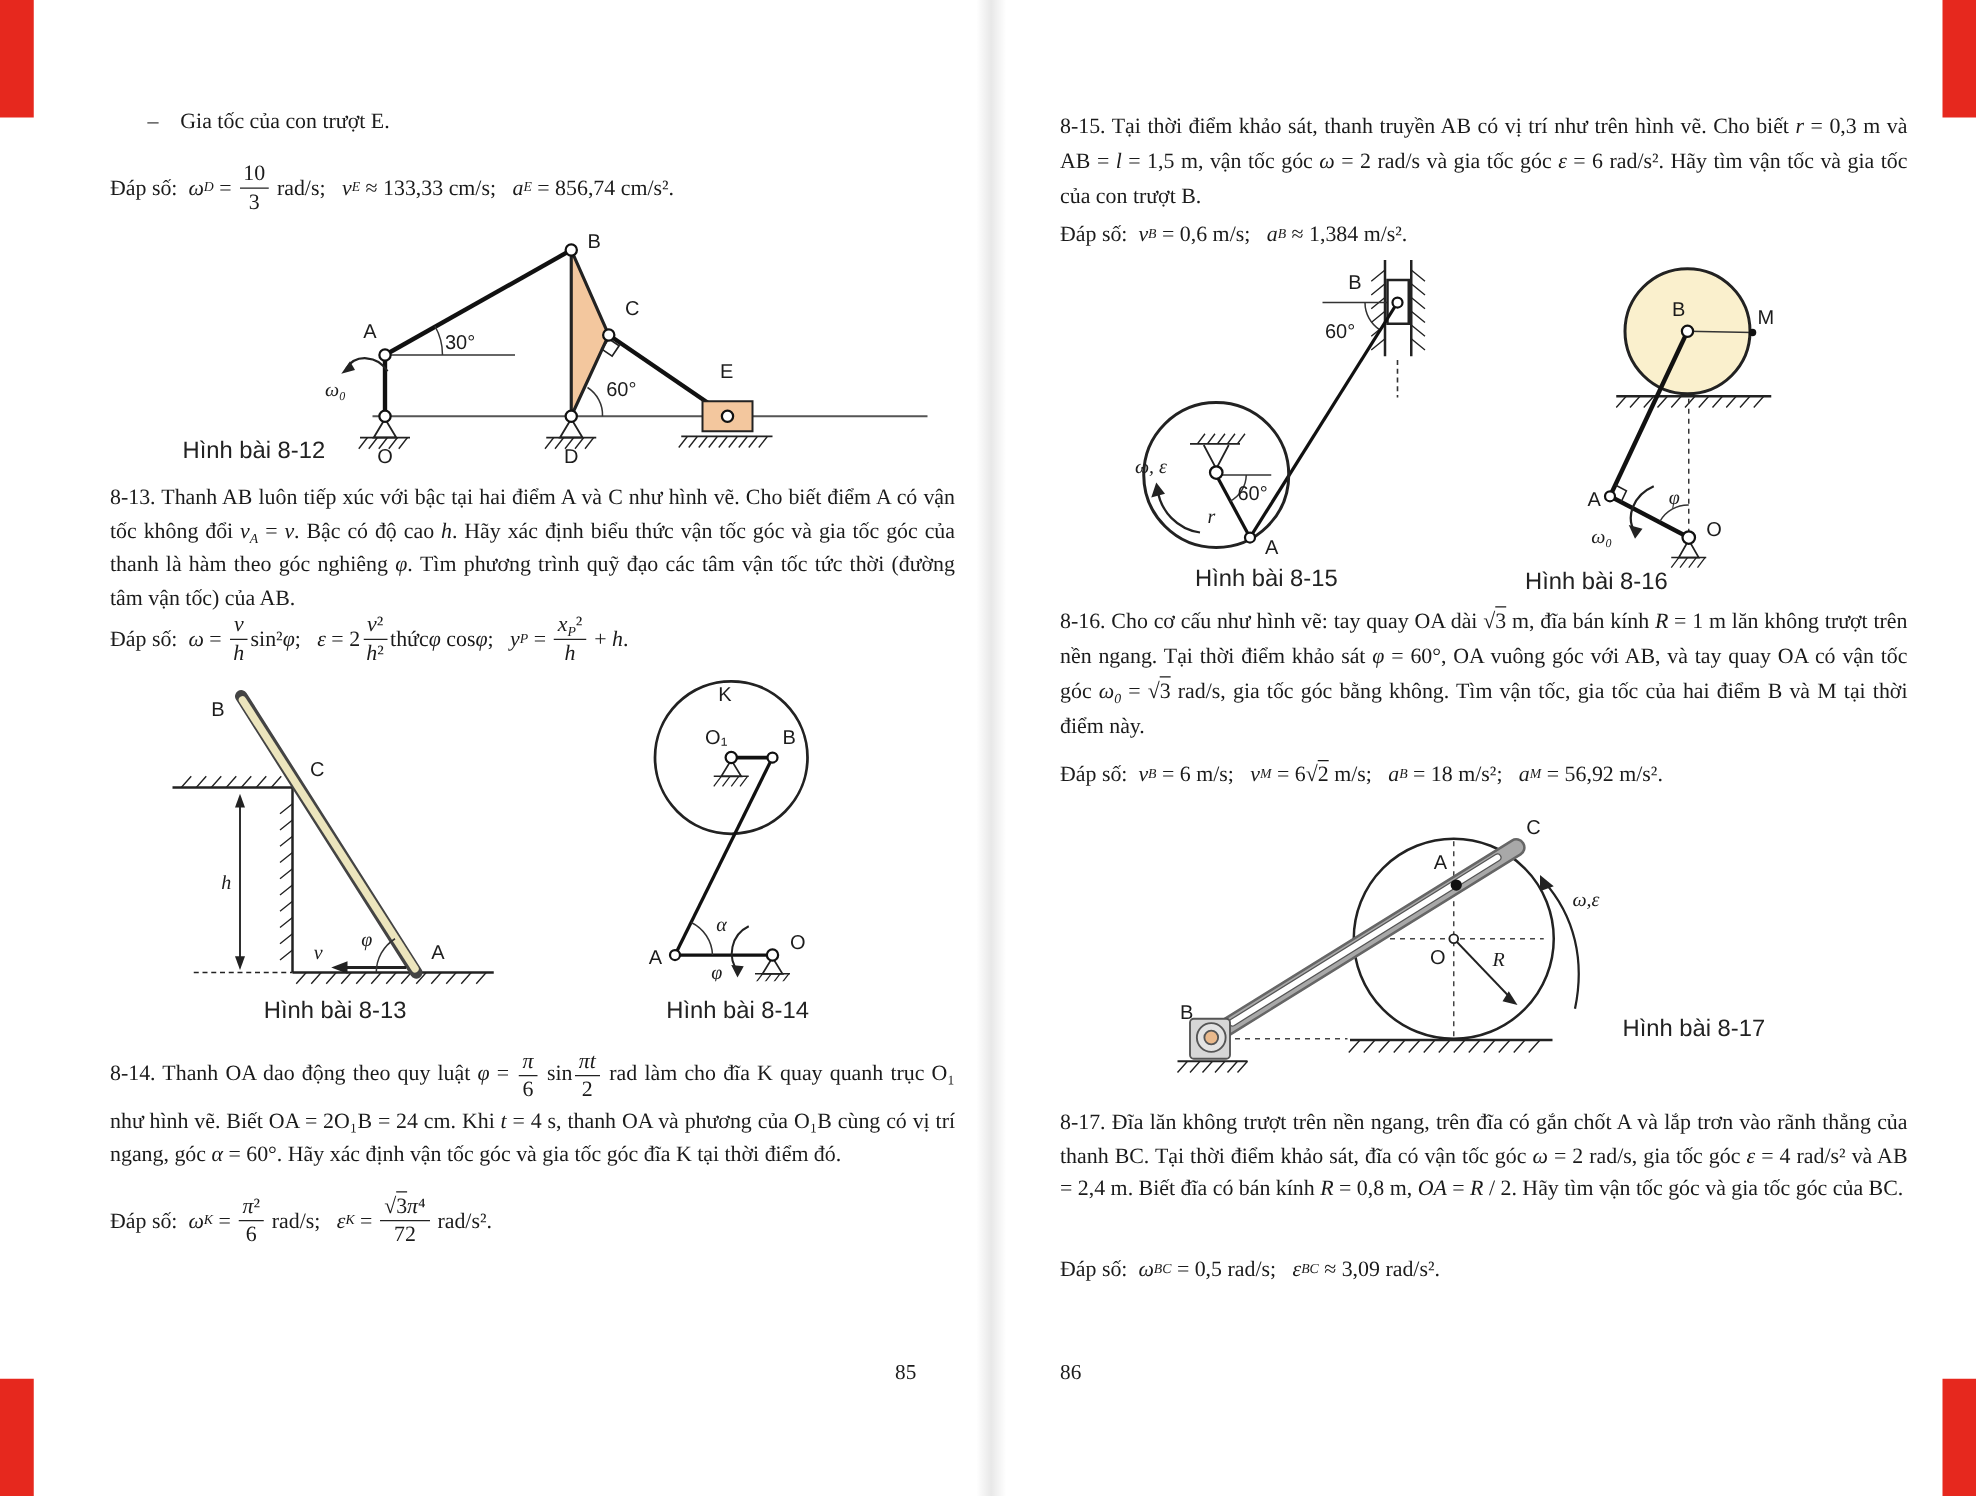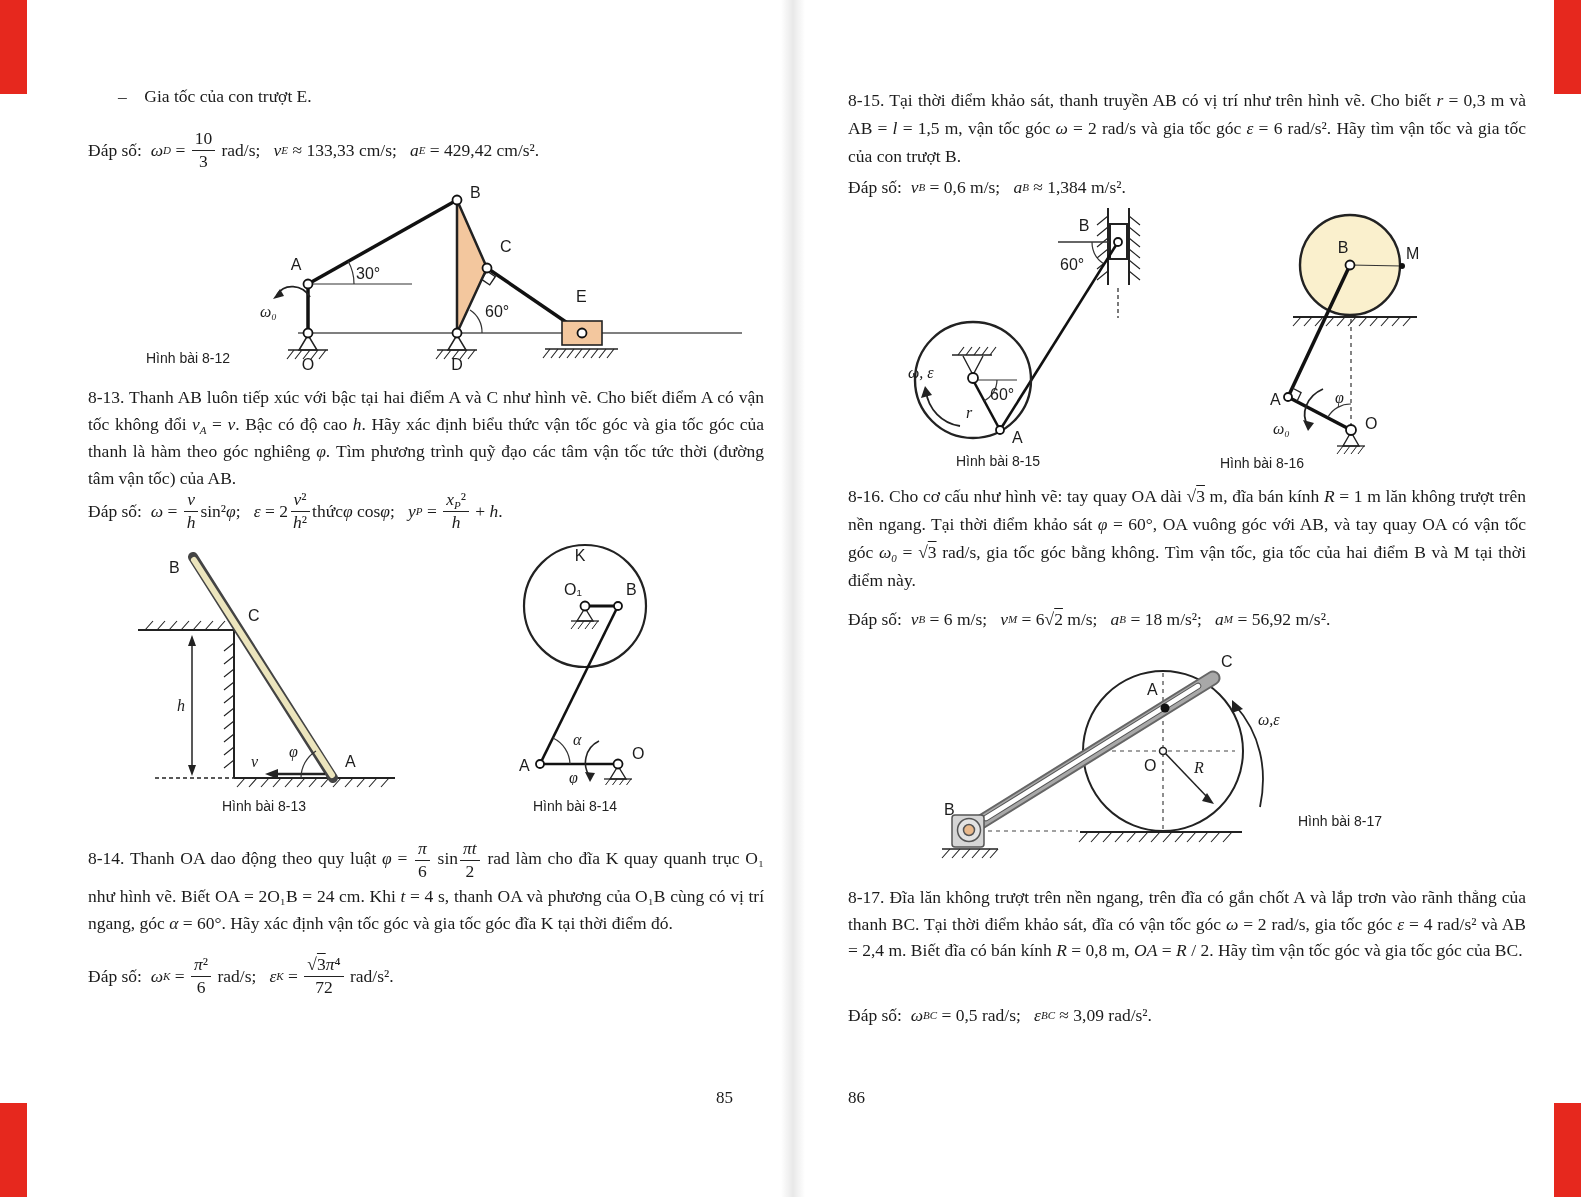--- a/index.html
+++ b/index.html
@@ -9,21 +9,21 @@
   .runline{position:absolute;display:flex;align-items:center;font-size:17.5px;}
   .runline span{white-space:pre;}
   .para span{white-space:normal;}
   .b{font-weight:normal;}
   .i{font-style:italic;}
   .sub{font-size:11px;font-style:italic;vertical-align:-4px;line-height:0;}
   .ov{text-decoration:overline;}
   .frac{display:inline-flex;flex-direction:column;align-items:center;vertical-align:middle;margin:0 2px;line-height:1.25;text-align:center;}
   .frac .num{display:block;padding:0 3px;border-bottom:1.4px solid #222;white-space:pre;}
   .frac .den{display:block;padding:0 3px;white-space:pre;}
-  .caption{position:absolute;font-family:"Liberation Sans",sans-serif;font-size:14px;color:#222;}
+  .caption{position:absolute;font-family:"Liberation Sans",sans-serif;font-size:19px;color:#222;}
   .pagenum{position:absolute;font-size:17px;}
   .figure{position:absolute;}
   svg text{font-family:"Liberation Sans",sans-serif;font-size:16px;fill:#1c1c1c;}
   svg text.math{font-family:"Liberation Serif",serif;font-style:italic;font-size:16px;}
   .seam{position:absolute;left:781px;top:0;height:1197px;width:24px;
         background:linear-gradient(to right,rgba(0,0,0,0),rgba(0,0,0,0.09) 50%,rgba(0,0,0,0));}
   .redge{position:absolute;width:27px;height:94px;background:#e6281e;}
   .redge.tl{left:0;top:0;}
   .redge.bl{left:0;top:1103px;}
   .redge.tr{left:1554px;top:0;}
@@ -50,21 +50,21 @@
       <span class="i">ω</span>
       <span class="sub">D</span>
       <span> = </span>
       <span class="frac"><span class="num"><span>10</span></span><span class="den"><span>3</span></span></span>
       <span> rad/s;   </span>
       <span class="i">v</span>
       <span class="sub">E</span>
       <span> ≈ 133,33 cm/s;   </span>
       <span class="i">a</span>
       <span class="sub">E</span>
-      <span> = 429,42 cm/s².</span>
+      <span> = 856,74 cm/s².</span>
     </div>
 
   <svg class="figure" style="left:130px;top:186px;" width="620" height="190" viewBox="0 0 620 190">
     <line x1="168" y1="147" x2="612" y2="147" stroke="#555" stroke-width="1.5"></line>
     <polygon points="327,14 357,82 327,147" fill="#f3c79e" stroke="#222" stroke-width="2.5"></polygon>
     <line x1="178" y1="147" x2="178" y2="98" stroke="#111" stroke-width="3.5"></line>
     <line x1="178" y1="98" x2="327" y2="14" stroke="#111" stroke-width="3.5"></line>
     <line x1="178" y1="98" x2="282" y2="98" stroke="#333" stroke-width="1.2"></line>
     <path d="M224 98 A46 46 0 0 0 218 75" fill="none" stroke="#333" stroke-width="1.2"></path>
     <line x1="357" y1="82" x2="452" y2="147" stroke="#111" stroke-width="3.5"></line>
@@ -142,21 +142,21 @@
     <line x1="220" y1="229" x2="166" y2="229" stroke="#222" stroke-width="2.5"></line>
     <polygon points="160,229 173,224 173,234" fill="#222"></polygon>
     <path d="M196 233 A32 32 0 0 1 211 206" fill="none" stroke="#333" stroke-width="1.2"></path>
     <text x="64" y="28">B</text>
     <text x="143" y="76">C</text>
     <text x="240" y="222">A</text>
     <text x="72" y="166" class="math" font-size="18">h</text>
     <text x="146" y="222" class="math">v⃗</text>
     <text x="184" y="212" class="math">φ</text>
   </svg>
-  <div class="caption" style="left:222px;top:798px;text-align:center;">Hình bài 8-13</div>
+  <div class="caption" style="left:211px;top:798px;text-align:center;">Hình bài 8-13</div>
 
   <svg class="figure" style="left:485px;top:535px;" width="310" height="250" viewBox="0 0 310 250">
     <circle cx="100" cy="71" r="61" fill="none" stroke="#222" stroke-width="2.2"></circle>
     <path d="M100 73 L92 86 L108 86 Z" fill="#fff" stroke="#222" stroke-width="1.4"></path>
     <line x1="86" y1="86" x2="114" y2="86" stroke="#222" stroke-width="1.3"></line>
     <path d="M92 86 l-6 8 M99 86 l-6 8 M106 86 l-6 8 M113 86 l-6 8" stroke="#222" stroke-width="1"></path>
     <line x1="100" y1="71" x2="133" y2="71" stroke="#111" stroke-width="3"></line>
     <line x1="133" y1="71" x2="55" y2="229" stroke="#111" stroke-width="2.6"></line>
     <line x1="55" y1="229" x2="133" y2="229" stroke="#111" stroke-width="2.6"></line>
     <path d="M133 231 L125 244 L141 244 Z" fill="#fff" stroke="#222" stroke-width="1.4"></path>

